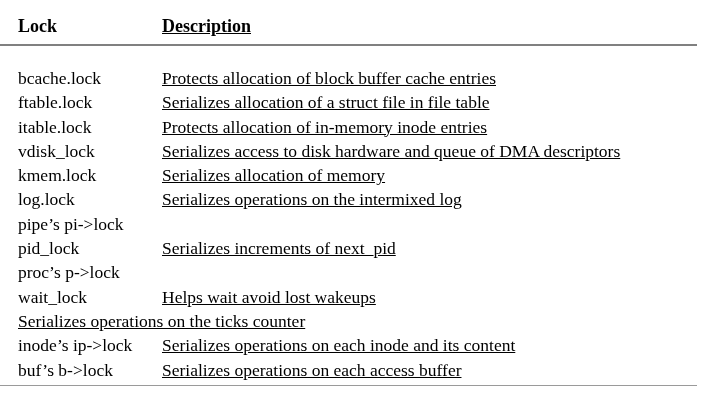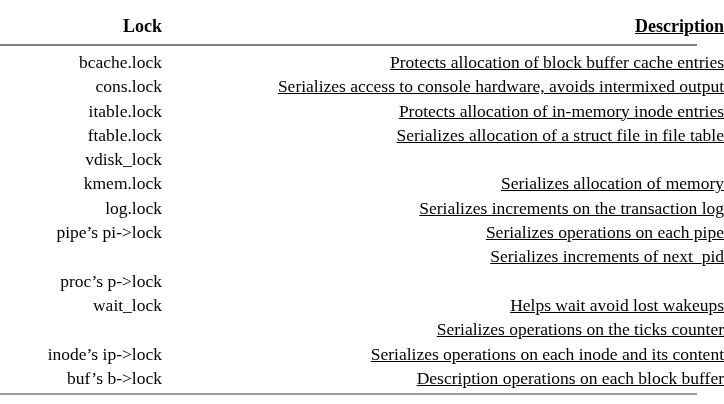--- a/index.html
+++ b/index.html
@@ -10,21 +10,20 @@
     font-family: "Liberation Serif", "DejaVu Serif", serif;
     color: #000000;
     overflow: hidden;
   }
   .table-wrap {
     position: absolute;
     top: 0;
     left: 0;
     width: 724px;
     padding-top: 14px;
-    text-align: right;
   }
   .rule {
     width: 697px;
     border: 0;
   }
   .rule-mid {
     height: 2px;
     background: #808080;
     margin-top: 6px;
   }
@@ -36,21 +35,21 @@
   .hdr-row, .row {
     display: flex;
     padding-left: 18px;
   }
   .hdr-row {
     font-weight: bold;
     font-size: 18px;
     line-height: 24px;
   }
   .rows {
-    margin-top: 4px;
+    margin-top: 20px;
   }
   .row {
     font-size: 17.5px;
     line-height: 24.3px;
     white-space: nowrap;
   }
   .col-lock {
     width: 144px;
     flex-shrink: 0;
   }
@@ -70,64 +69,61 @@
   </div>
 
   <div class="rule rule-mid"></div>
 
   <div class="rows">
     <div class="row">
       <span class="col-lock">bcache.lock</span>
       <span class="col-desc">Protects allocation of block buffer cache entries</span>
     </div>
     <div class="row">
-      <span class="col-lock">cons.lock</span>
-      <span class="col-desc">Serializes access to console hardware, avoids intermixed output</span>
+      <span class="col-lock">ftable.lock</span>
+      <span class="col-desc">Serializes allocation of a struct file in file table</span>
     </div>
     <div class="row">
       <span class="col-lock">itable.lock</span>
       <span class="col-desc">Protects allocation of in-memory inode entries</span>
     </div>
     <div class="row">
-      <span class="col-lock">ftable.lock</span>
-      <span class="col-desc">Serializes allocation of a struct file in file table</span>
-    </div>
-    <div class="row">
       <span class="col-lock">vdisk_lock</span>
+      <span class="col-desc">Serializes access to disk hardware and queue of DMA descriptors</span>
     </div>
     <div class="row">
       <span class="col-lock">kmem.lock</span>
       <span class="col-desc">Serializes allocation of memory</span>
     </div>
     <div class="row">
       <span class="col-lock">log.lock</span>
-      <span class="col-desc">Serializes increments on the transaction log</span>
+      <span class="col-desc">Serializes operations on the intermixed log</span>
     </div>
     <div class="row">
       <span class="col-lock">pipe’s pi-&gt;lock</span>
-      <span class="col-desc">Serializes operations on each pipe</span>
     </div>
     <div class="row">
+      <span class="col-lock">pid_lock</span>
       <span class="col-desc">Serializes increments of next_pid</span>
     </div>
     <div class="row">
       <span class="col-lock">proc’s p-&gt;lock</span>
     </div>
     <div class="row">
       <span class="col-lock">wait_lock</span>
       <span class="col-desc">Helps wait avoid lost wakeups</span>
     </div>
     <div class="row">
       <span class="col-desc">Serializes operations on the ticks counter</span>
     </div>
     <div class="row">
       <span class="col-lock">inode’s ip-&gt;lock</span>
       <span class="col-desc">Serializes operations on each inode and its content</span>
     </div>
     <div class="row">
       <span class="col-lock">buf’s b-&gt;lock</span>
-      <span class="col-desc">Description operations on each block buffer</span>
+      <span class="col-desc">Serializes operations on each access buffer</span>
     </div>
   </div>
 
   <div class="rule rule-bottom"></div>
 
 </div>
 
 </body></html>

